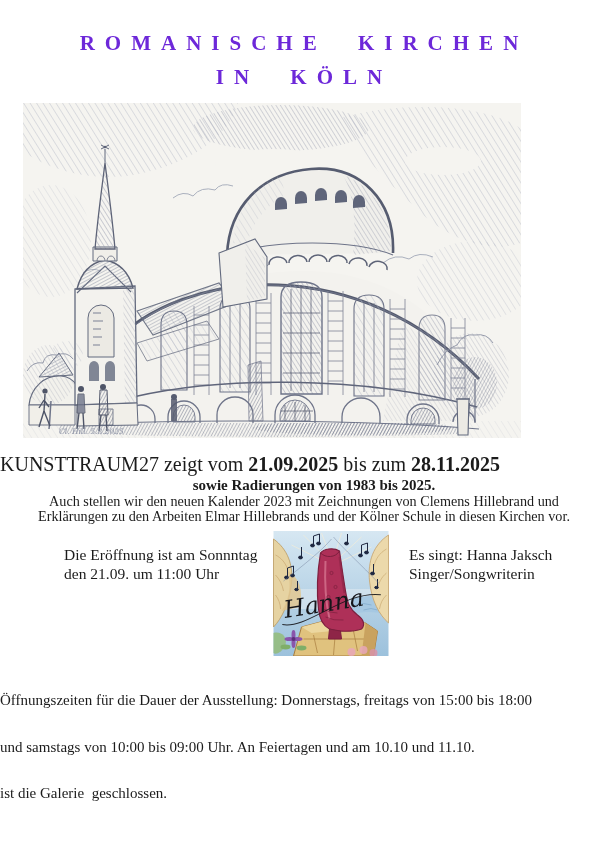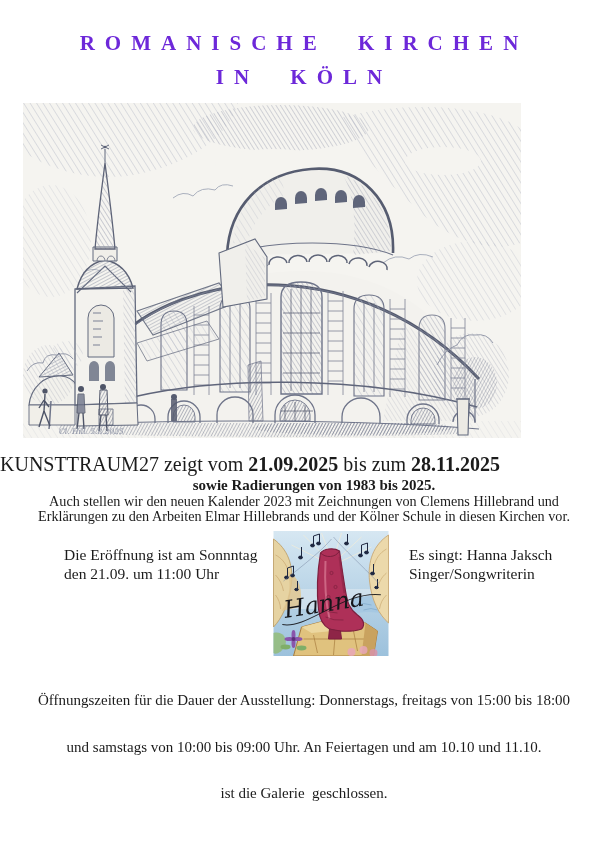--- a/index.html
+++ b/index.html
@@ -25,21 +25,21 @@
   .exh-line3{font-size:15px;line-height:17px;font-weight:bold;text-align:center;padding-left:20px;}
   .exh-line4,.exh-line5{font-size:14.2px;line-height:15px;text-align:center;}
   
   .opening-row{margin-top:7px;display:flex;align-items:flex-start;}
   .open-left{margin-left:64px;width:200px;padding-top:14px;
              font-size:15.5px;line-height:19px;}
   .boot-wrap{width:116px;height:125px;margin-left:9px;}
   .open-right{margin-left:20px;width:190px;padding-top:14px;text-align:left;
               font-size:15.5px;line-height:19px;}
   
-  .hours{margin-top:6px;font-size:15px;line-height:15.5px;text-align:center;white-space:pre-wrap;}
+  .hours{margin-top:6px;font-size:15px;line-height:15.5px;text-align:left;white-space:pre-wrap;}
 </style>
 </head>
 <body>
 
 <div class="title-block">
   <div class="title-line">ROMANISCHE KIRCHEN</div>
   <div class="title-line">IN KÖLN</div>
 </div>
 
 <div class="drawing-wrap">

